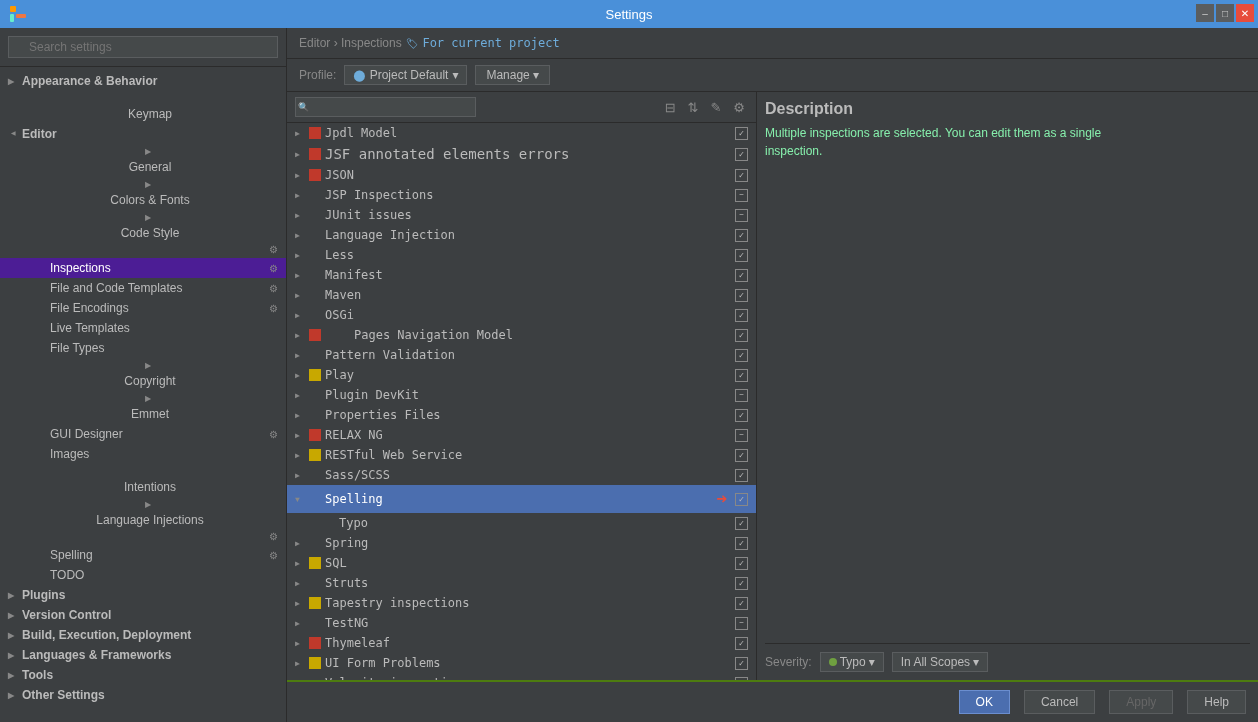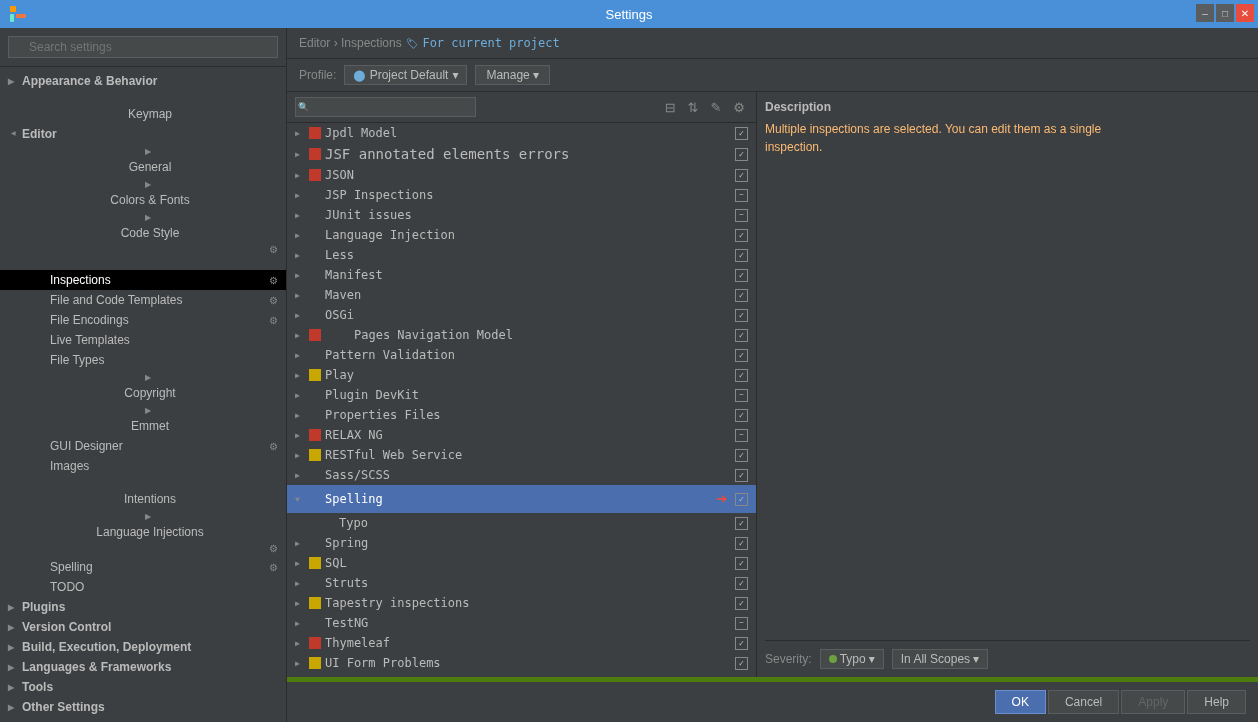--- a/index.html
+++ b/index.html
@@ -52,21 +52,21 @@
 
     .tree-item {
       padding: 3px 8px 3px 16px;
       cursor: pointer;
       display: flex;
       align-items: center;
       gap: 4px;
       white-space: nowrap;
       font-size: 12px;
     }
-    .tree-item.selected { background: #000000; color: #fff; margin-top: 12px; }
+    .tree-item.selected { background: #4c1d95; color: #fff; }
     .tree-item .arrow { font-size: 8px; color: #888; width: 10px; display: inline-block; }
     .tree-item .arrow.open { transform: rotate(90deg); display: inline-block; }
 
     .tree-item-l0 { padding-left: 8px; font-weight: bold; }
     .tree-item-l1 { padding-left: 22px; flex-direction: column; }
     .tree-item-l2 { padding-left: 36px; }
     .tree-item-l2-selected { background: #4b6eaf; color: #ffffff; }
 
     .gear-icon { color: #888; font-size: 10px; margin-left: auto; }
 
@@ -176,22 +176,22 @@
     .cb-yellow { background: #c8a800; }
     .indent1 { padding-left: 22px; }
 
     .description-area {
       flex: 1;
       display: flex;
       flex-direction: column;
       padding: 8px;
       background: #3c3f41;
     }
-    .description-label { font-size: 12px; color: #bbbbbb; margin-bottom: 6px; font-weight: bold; }
-    .description-text { font-size: 12px; color: #fdba74; line-height: 1.5; flex: 1; }
+    .description-label { font-size: 16px; color: #bbbbbb; margin-bottom: 6px; font-weight: bold; }
+    .description-text { font-size: 12px; color: #86efac; line-height: 1.5; flex: 1; }
     .severity-bar {
       display: flex;
       align-items: center;
       gap: 8px;
       margin-top: 8px;
       padding-top: 8px;
       border-top: 1px solid #2b2b2b;
     }
     .severity-label { color: #888; }
     .severity-select {
@@ -204,22 +204,22 @@
       display: flex;
       align-items: center;
       gap: 3px;
     }
     .typo-dot { width: 8px; height: 8px; background: #6fa040; border-radius: 50%; display: inline-block; }
 
     .bottom-bar {
       display: flex;
       justify-content: flex-end;
       padding: 8px 12px;
-      gap: 2px;
-      border-top: 5px solid #4d7c0f;
+      gap: 14px;
+      border-top: 2px solid #4d7c0f;
       background: #3c3f41;
     }
     .btn {
       padding: 4px 16px;
       font-size: 12px;
       cursor: pointer;
       border: 1px solid #5a5d5f;
       background: #45494a;
       color: #bbbbbb;
     }

